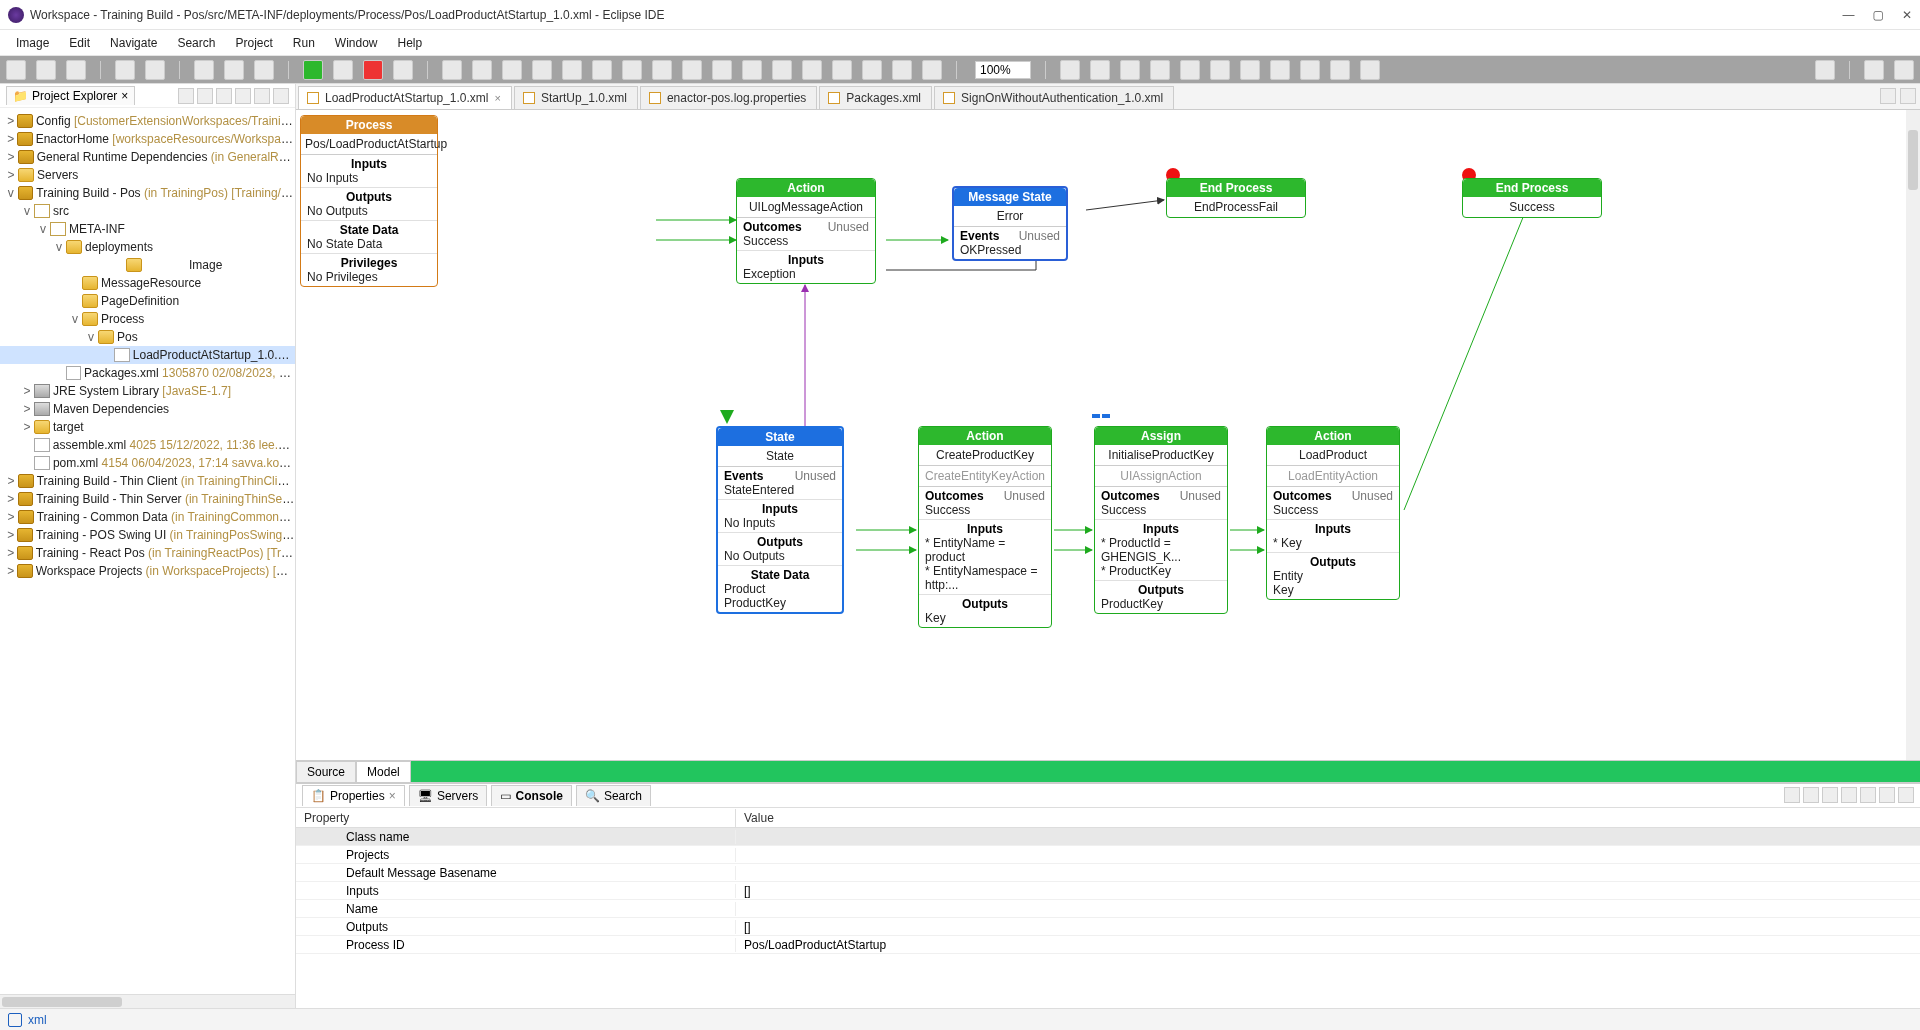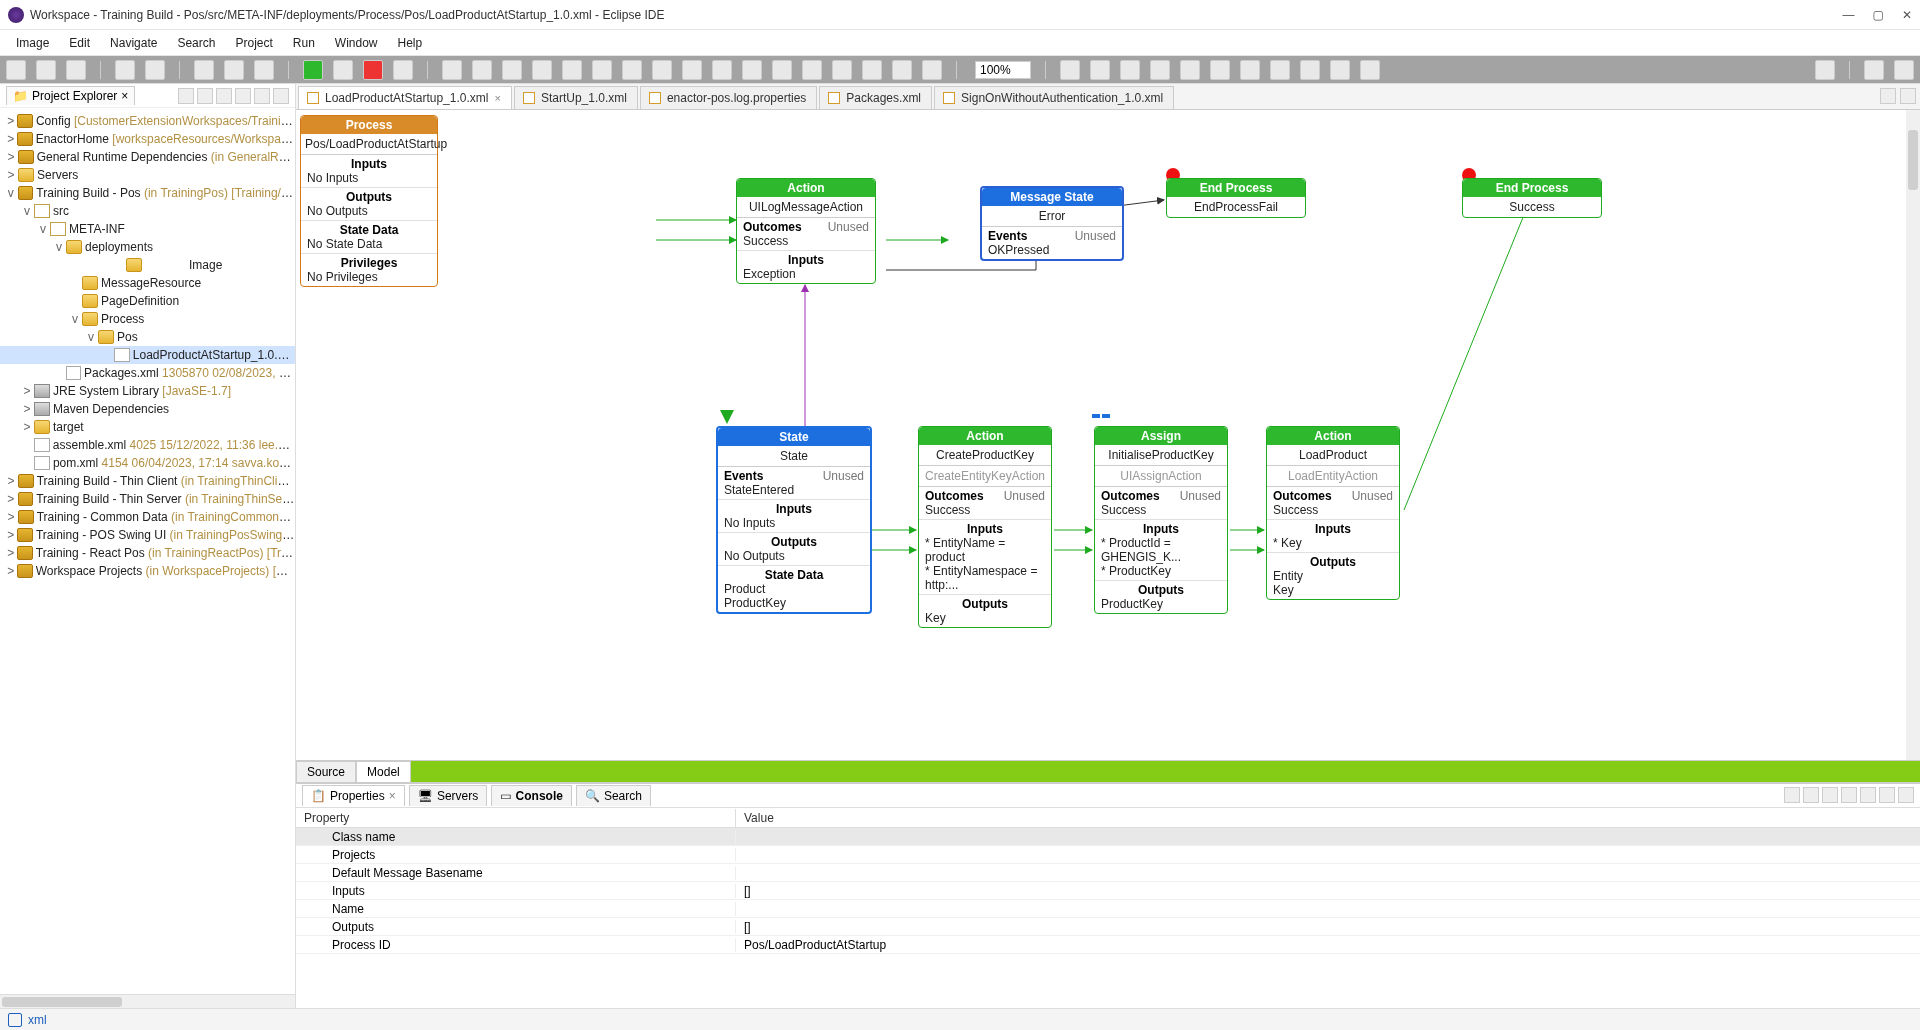--- a/index.html
+++ b/index.html
@@ -56,40 +56,40 @@
 .orange-node { border-color:#d37a16; }
 .orange-hdr { background:#d88b28; }
 .msg-node { border:2px solid #2a5fd6; }
 .dot-red { position:absolute; width:14px; height:14px; background:#e11; border-radius:50%; }
 .arrow-green { position:absolute; width:14px; height:14px; background:#1eaa1e; clip-path:polygon(50% 100%,0 0,100% 0); }
 .blue-marks { position:absolute; width:20px; height:10px; }
 .blue-marks::before, .blue-marks::after { content:""; position:absolute; width:8px; height:4px; background:#1d6fe0; }
 .blue-marks::after { left:10px; }
 .warn-badge { position:absolute; width:14px; height:14px; background:#ffd24d; border:1px solid #c9941a; clip-path:polygon(50% 0,100% 100%,0 100%); }
 svg.wires { position:absolute; left:0; top:0; width:1500px; height:580px; pointer-events:none; }
-.src-tabs { height:22px; background:#84cc16; display:flex; align-items:center; border-bottom:1px solid #ccc; }
+.src-tabs { height:22px; background:#22c55e; display:flex; align-items:center; border-bottom:1px solid #ccc; }
 .stab { padding:3px 10px; border:1px solid #ccc; border-bottom:none; background:#f0f0f0; }
 .stab.active { background:#fff; }
 .bottom-panel { height:225px; background:#fff; display:flex; flex-direction:column; border-top:1px solid #ccc; }
 .bp-tabs { height:24px; display:flex; align-items:center; padding:0 6px; border-bottom:1px solid #ddd; position:relative; }
 .bptab { padding:3px 8px; border:1px solid #ccc; border-bottom:none; background:#f4f4f4; margin-right:4px; display:flex; align-items:center; gap:4px; }
 .bptab.active { background:#fff; }
 .bptab .x { color:#888; }
 .bp-tabs .rtools { position:absolute; right:6px; top:3px; display:flex; gap:3px; }
 .bp-tabs .rtools .rt { width:16px; height:16px; border:1px solid #ccc; background:#eee; }
 .prop-head { display:flex; border-bottom:1px solid #ddd; height:20px; align-items:center; }
 .prop-head .pcol { padding:2px 8px; color:#333; }
 .prop-head .p1 { width:440px; border-right:1px solid #ddd; }
 .prop-body { flex:1; overflow:auto; }
 .prow { display:flex; height:18px; align-items:center; border-bottom:1px solid #f0f0f0; }
 .prow .pc1 { width:440px; padding-left:32px; border-right:1px solid #eee; }
 .prow .pc2 { padding-left:8px; }
 .prow.group .pc1 { padding-left:8px; font-weight:500; }
 .prow.group .tw { display:inline-block; width:14px; text-align:center; color:#555; }
-.prow.child .pc1 { padding-left:36px; }
+.prow.child .pc1 { padding-left:50px; }
 .sel-row { background:#e8e8e8; }
 .statusbar { height:22px; background:#f4f4f4; border-top:1px solid #ddd; display:flex; align-items:center; padding:0 8px; color:#1b5fbf; gap:6px; }
 .statusbar .st-ico { width:14px; height:14px; border:1px solid #1b5fbf; border-radius:2px; }
 .hscroll { height:14px; background:#f0f0f0; border-top:1px solid #ddd; position:relative; }
 .hscroll .thumb { position:absolute; left:2px; top:2px; height:10px; width:120px; background:#cfcfcf; border-radius:3px; }
 .vscroll { position:absolute; right:0; top:0; width:14px; height:100%; background:#f0f0f0; }
 .vscroll .thumb { position:absolute; right:2px; top:20px; width:10px; height:60px; background:#cfcfcf; border-radius:3px; }
 </style>
 </head>
 <body>
@@ -415,21 +415,21 @@
                 <span class="rr">Unused</span>
               </div>
               <div class="ln">Success</div>
             </div>
           <div class="sec" style="border-bottom:none">
               <div class="sh">Inputs</div>
               <div class="ln">Exception</div>
             </div>
         </div>
 
-        <div class="node msg-node" style="left:684px; top:76px; width:144px;">
+        <div class="node msg-node" style="left:656px; top:76px; width:116px;">
           <div class="hdr blue-hdr">Message State</div>
           <div class="sub">Error</div>
           <div class="sec" style="border-bottom:none">
               <div class="row">
                 <span class="sh">Events</span>
                 <span class="rr">Unused</span>
               </div>
               <div class="ln">OKPressed</div>
             </div>
         </div>
@@ -440,21 +440,21 @@
           <div class="sub" style="border-bottom:none">EndProcessFail</div>
         </div>
 
         <div class="dot-red" style="left:1166px; top:58px;"></div>
         <div class="node" style="left:1166px; top:68px; width:140px;">
           <div class="hdr green-hdr">End Process</div>
           <div class="sub" style="border-bottom:none">Success</div>
         </div>
 
         <div class="arrow-green" style="left:424px; top:300px;"></div>
-        <div class="node" style="left:420px; top:316px; width:156px; border:2px solid #1d6fe0;">
+        <div class="node" style="left:420px; top:316px; width:128px; border:2px solid #1d6fe0;">
           <div class="hdr blue-hdr">State</div>
           <div class="sub">State</div>
           <div class="sec">
               <div class="row">
                 <span class="sh">Events</span>
                 <span class="rr">Unused</span>
               </div>
               <div class="ln">StateEntered</div>
             </div>
           <div class="sec">

